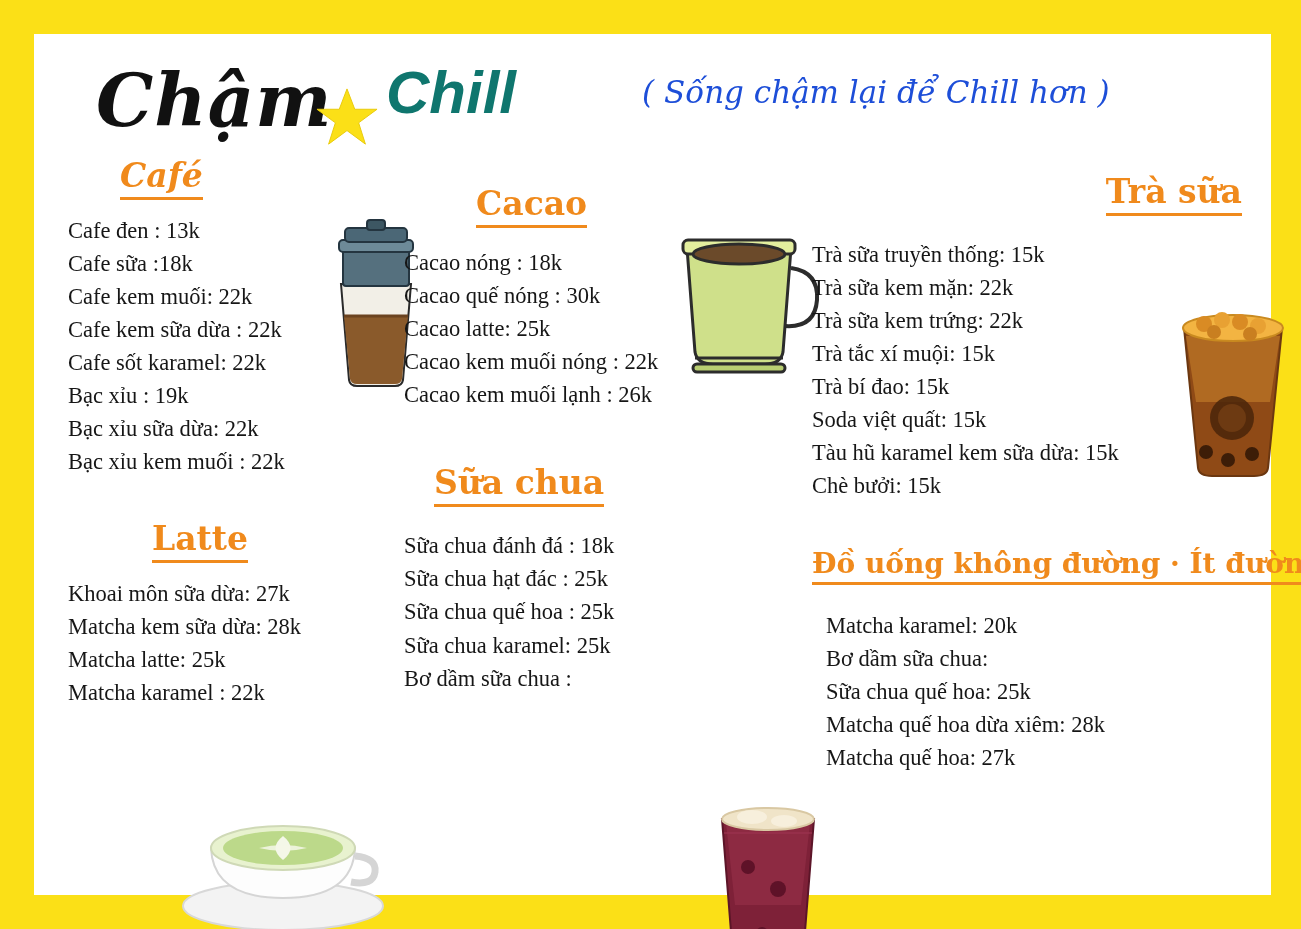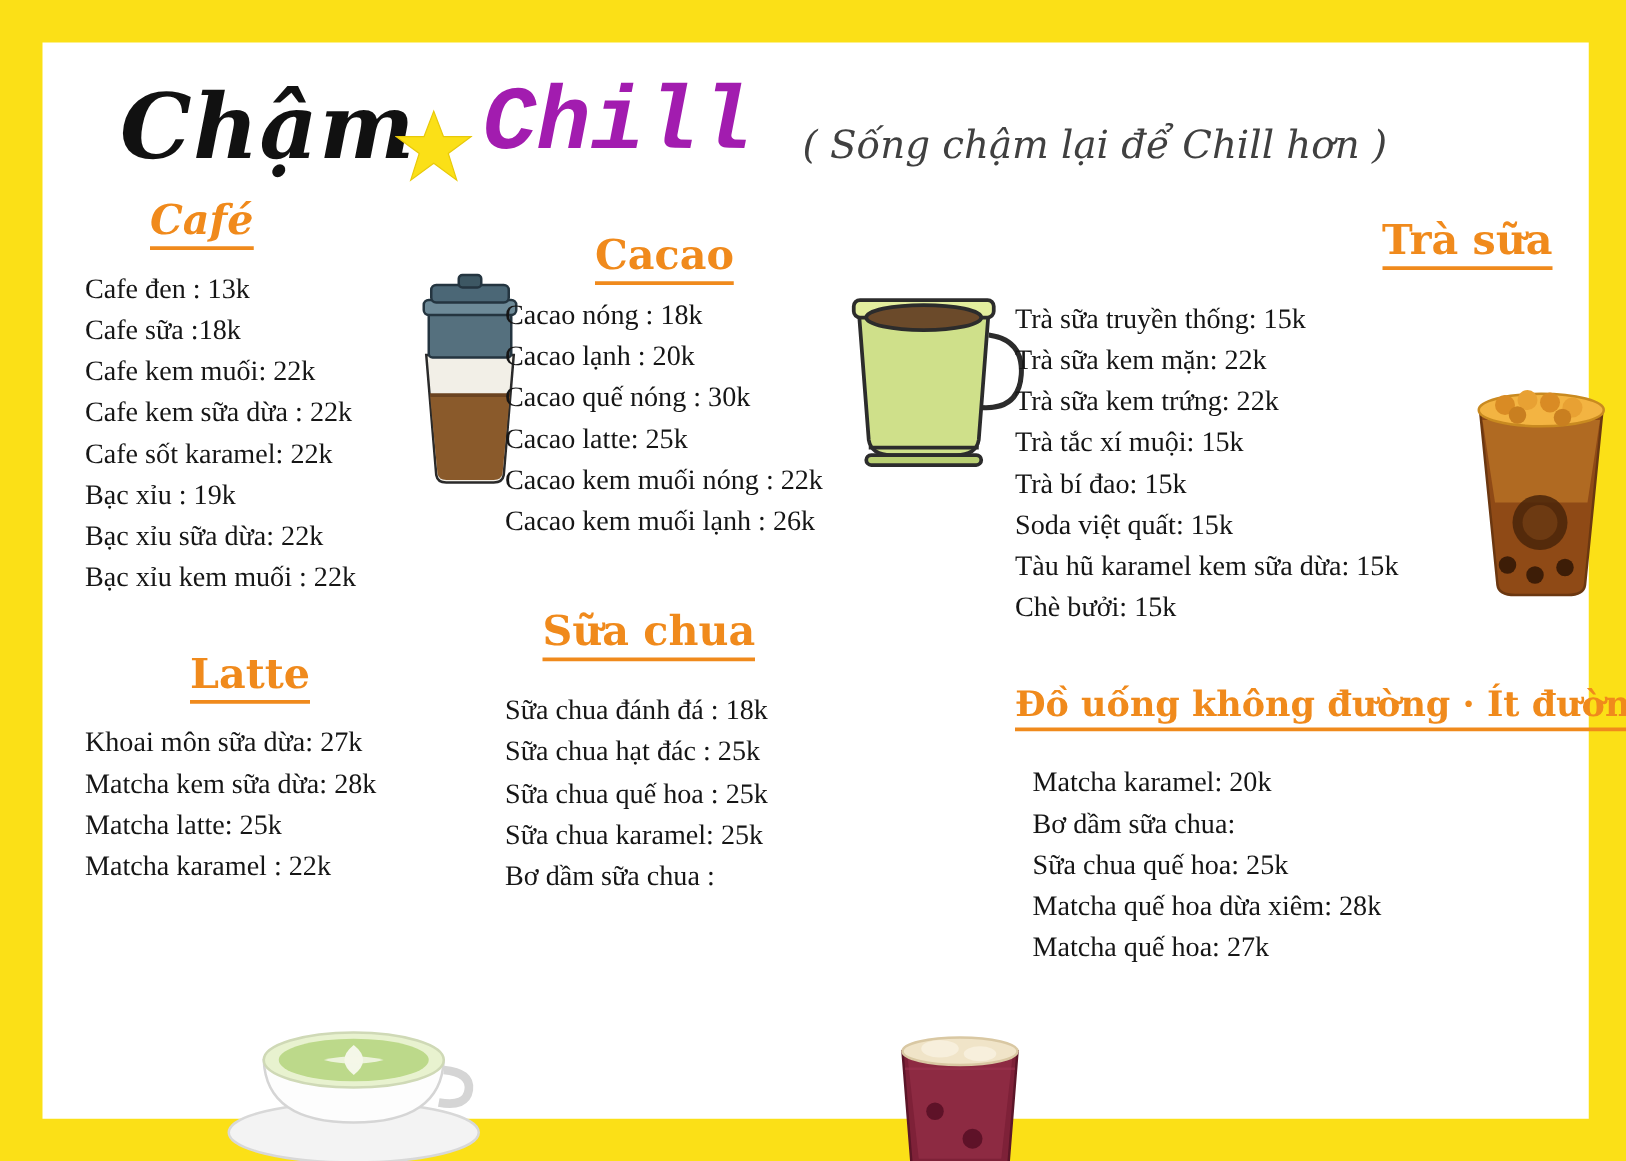--- a/index.html
+++ b/index.html
@@ -57,35 +57,35 @@
     color: #fbe017;
     line-height: 62px;
     text-align: center;
     font-size: 64px;
   }
   #brand-star svg { display:block; }
   #brand-title-2 {
     position: absolute;
     left: 352px;
     top: 24px;
-    font-family: Liberation Mono, monospace;
+    font-family: Liberation Sans, sans-serif;
     font-style: italic;
     font-weight: bold;
-    font-size: 72px;
-    color: #a21caf;
+    font-size: 60px;
+    color: #0f766e;
     white-space: nowrap;
   }
   #tagline {
     position: absolute;
     left: 608px;
-    top: 64px;
+    top: 40px;
     font-family: "DejaVu Serif", serif;
     font-style: italic;
     font-size: 31px;
-    color: #404040;
+    color: #1d4ed8;
     white-space: nowrap;
   }
 
   
   .column {
     position: absolute;
   }
   #col-left   { left: 34px;  top: 122px; width: 340px; }
   #col-mid    { left: 370px; top: 150px; width: 390px; }
   #col-right  { left: 778px; top: 138px; width: 430px; }
@@ -208,23 +208,22 @@
         </svg>
       </div>
     </div>
 
     <div id="col-mid" class="column">
 
       <div class="section">
         <div class="title-wrap" style="text-align:left; padding-left:72px;">
           <span class="section-title">Cacao</span>
         </div>
-        <ul class="items" style="margin-top:1px;">
+        <ul class="items" style="margin-top:12px;">
           <li>Cacao nóng : 18k</li>
-          <li>Cacao lạnh : 20k</li>
           <li>Cacao quế nóng : 30k</li>
           <li>Cacao latte: 25k</li>
           <li>Cacao kem muối nóng : 22k</li>
           <li>Cacao kem muối lạnh : 26k</li>
         </ul>
 
         <div class="art" id="art-mug">
           <svg viewBox="0 0 160 160" width="160" height="160">
             <path d="M18,24 L26,128 Q28,140 44,140 L96,140 Q112,140 114,128 L122,24 Z" fill="#cfe08a" stroke="#2c2c2c" stroke-width="3"></path>
             <rect x="14" y="16" width="112" height="14" rx="5" fill="#e3ee9e" stroke="#2c2c2c" stroke-width="3"></rect>

